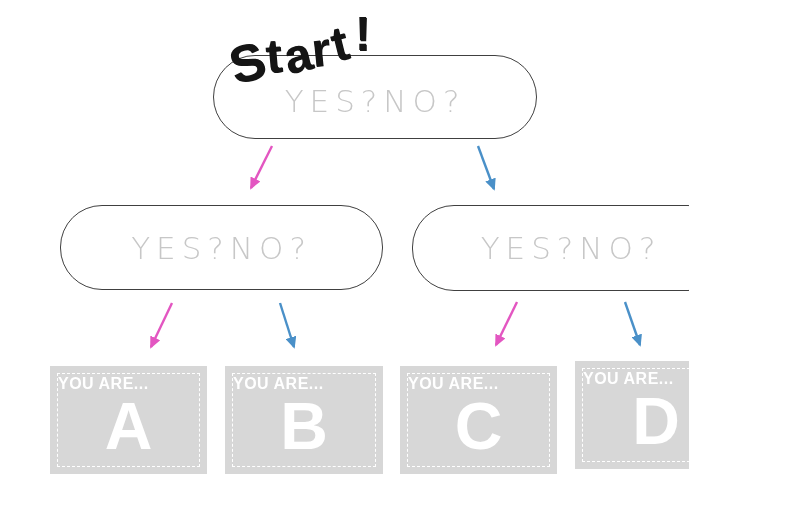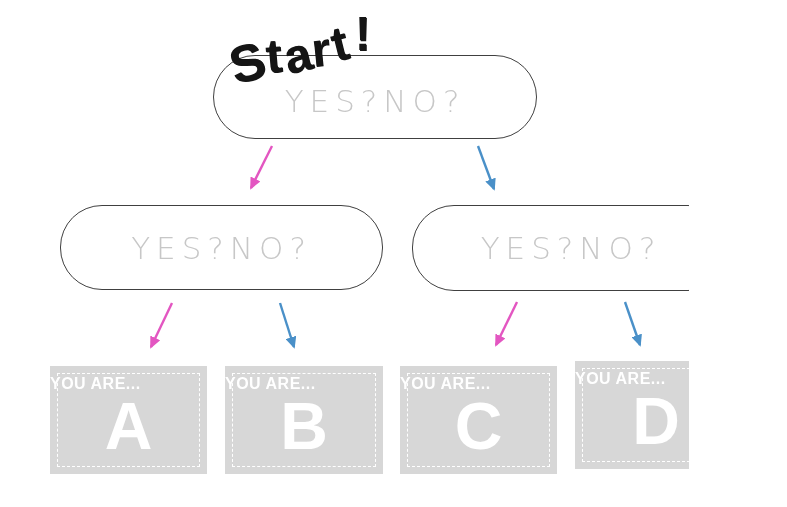--- a/index.html
+++ b/index.html
@@ -71,21 +71,21 @@
   .result{
     position:absolute;
     background:var(--result_box_gray);
   }
   .result-frame{
     position:absolute;inset:7px;
     border:1.5px dashed var(--result_text_white);
     pointer-events:none;
   }
   .result-prefix{
-    position:absolute;left:0;top:9px;
+    position:absolute;left:8px;top:9px;
     font-weight:bold;font-size:16px;
     letter-spacing:0.5px;
     color:var(--result_text_white);
   }
   .result-letter{
     position:absolute;left:0;right:0;top:27px;
     text-align:center;
     font-weight:bold;font-size:66px;line-height:1;
     color:var(--result_text_white);
   }

